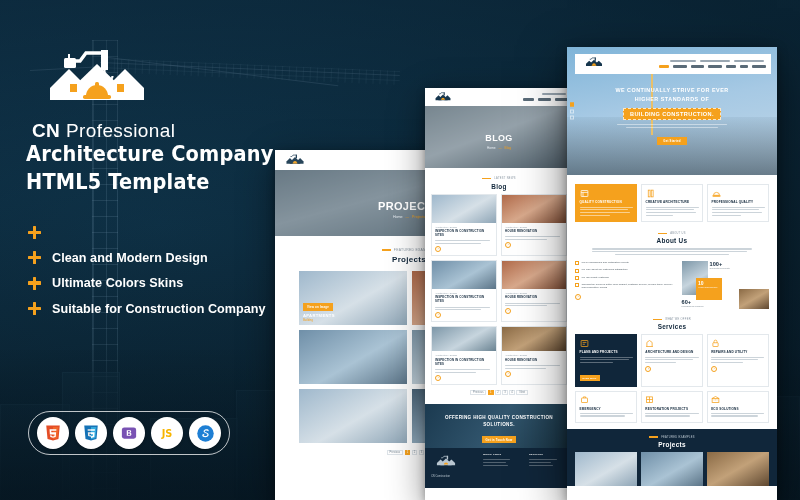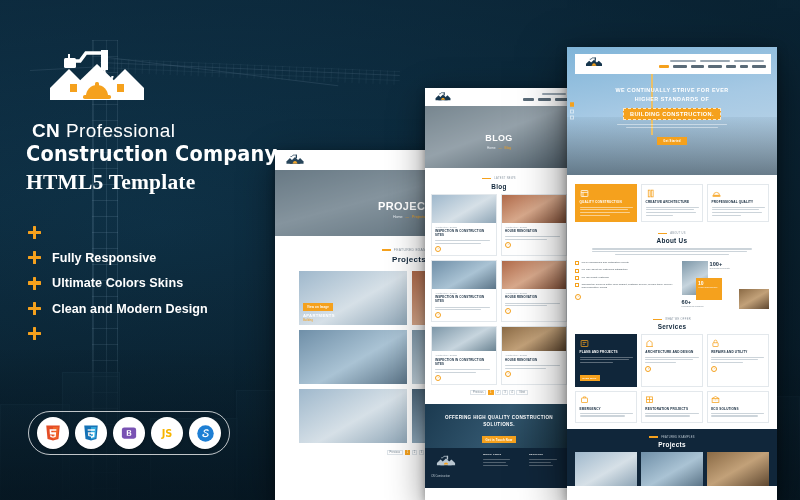--- a/index.html
+++ b/index.html
@@ -64,21 +64,21 @@
   }
   .logo-text b { font-weight:700; }
 
   .headline {
     position:absolute; left:26px; top:140px; width:280px;
     color:#fff; font-size:21.5px; line-height:1.32;
     font-weight:700; letter-spacing:.2px;
     font-family:"DejaVu Sans", sans-serif;
     font-stretch:condensed;
   }
-  .headline .l2 { display:block;font-family:Liberation Serif, serif; }
+  .headline .l2 { display:block; }
 
   .features { position:absolute; left:28px; top:226px; }
   .feat { display:flex; align-items:center; margin-bottom:11.5px; }
   .plus {
     width:13px; height:13px; position:relative; flex:0 0 13px; margin-right:11px;
   }
   .plus:before, .plus:after {
     content:""; position:absolute; background:#f5a11d; border-radius:.5px;
   }
   .plus:before { left:0; top:4.6px; width:13px; height:3.8px; }
@@ -244,42 +244,39 @@
       <rect x="55" y="59" width="28" height="4" rx="1.8" fill="#f5a11d"></rect>
       <rect x="67" y="46" width="4" height="6" rx="1.6" fill="#f5a11d"></rect>
     </svg>
     <div class="logo-text">
       <b>CN</b>
       <span>Professional</span>
     </div>
   </div>
 
   <div class="headline">
-    <span class="l1">Construction Company</span>
+    <span class="l1">Architecture Company</span>
     <span class="l2">HTML5 Template</span>
   </div>
 
   <div class="features">
     <div class="feat">
       <span class="plus"></span>
     </div>
     <div class="feat">
       <span class="plus"></span>
-      <span>Fully Responsive</span>
+      <span>Clean and Modern Design</span>
     </div>
     <div class="feat">
       <span class="plus"></span>
       <span>Ultimate Colors Skins</span>
     </div>
     <div class="feat">
       <span class="plus"></span>
-      <span>Clean and Modern Design</span>
-    </div>
-    <div class="feat">
-      <span class="plus"></span>
+      <span>Suitable for Construction Company</span>
     </div>
   </div>
 
   <div class="badges">
     <div class="badge">
       <svg width="18" height="18" viewBox="0 0 24 24">
         <path d="M3 2l1.7 18.1L12 22l7.3-1.9L21 2z" fill="#e44d26"></path>
         <path d="M12 4v16.3l5.9-1.6L19.3 4z" fill="#f16529"></path>
         <path d="M7.4 7h9.2l-.2 2H9.6l.2 2h6.4l-.6 6.3-3.6 1-3.6-1-.2-2.4h1.8l.1 1.2 1.9.5 1.9-.5.2-2.2H7.8z" fill="#fff"></path>
       </svg>

